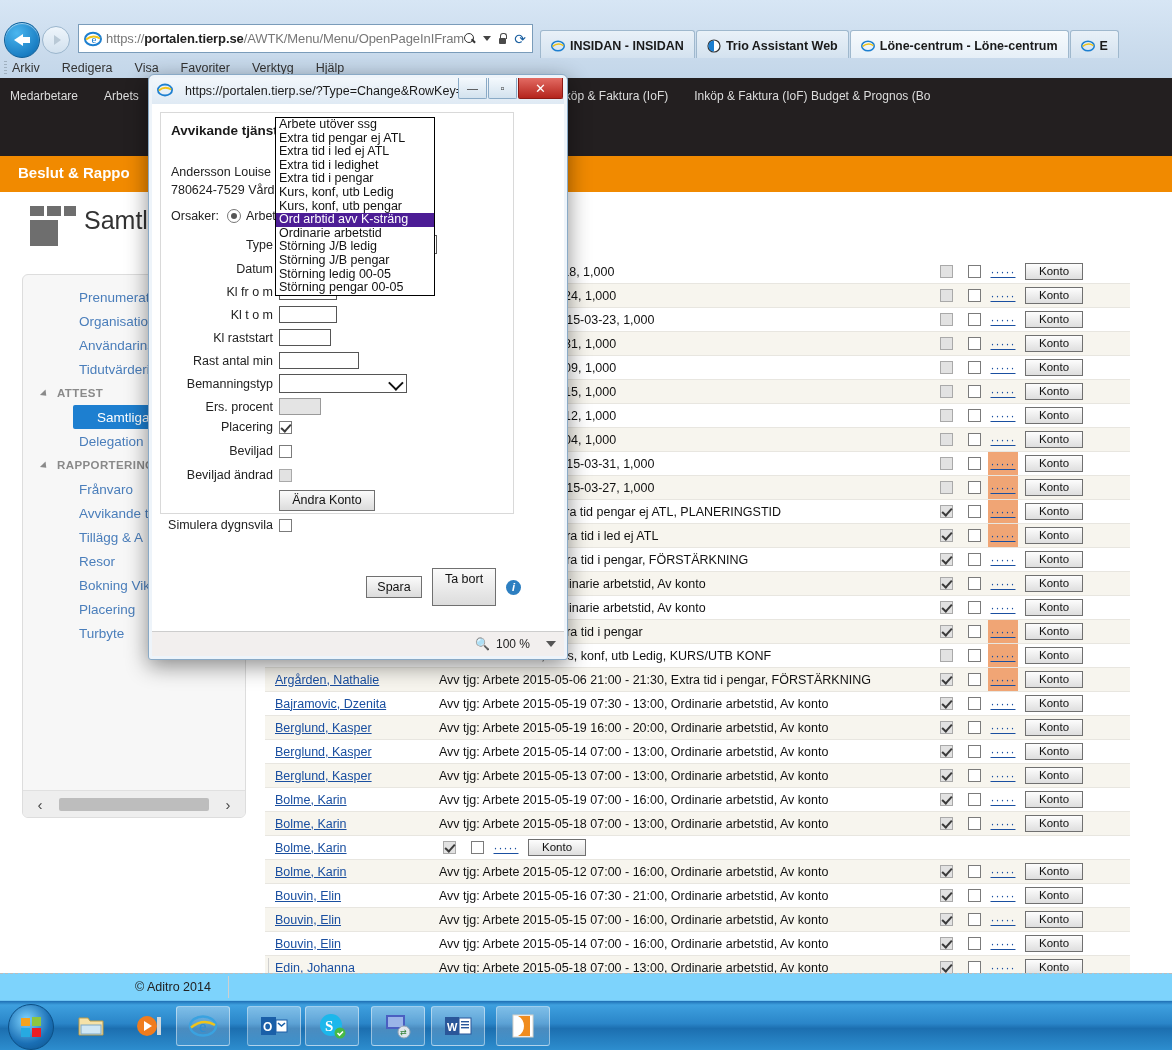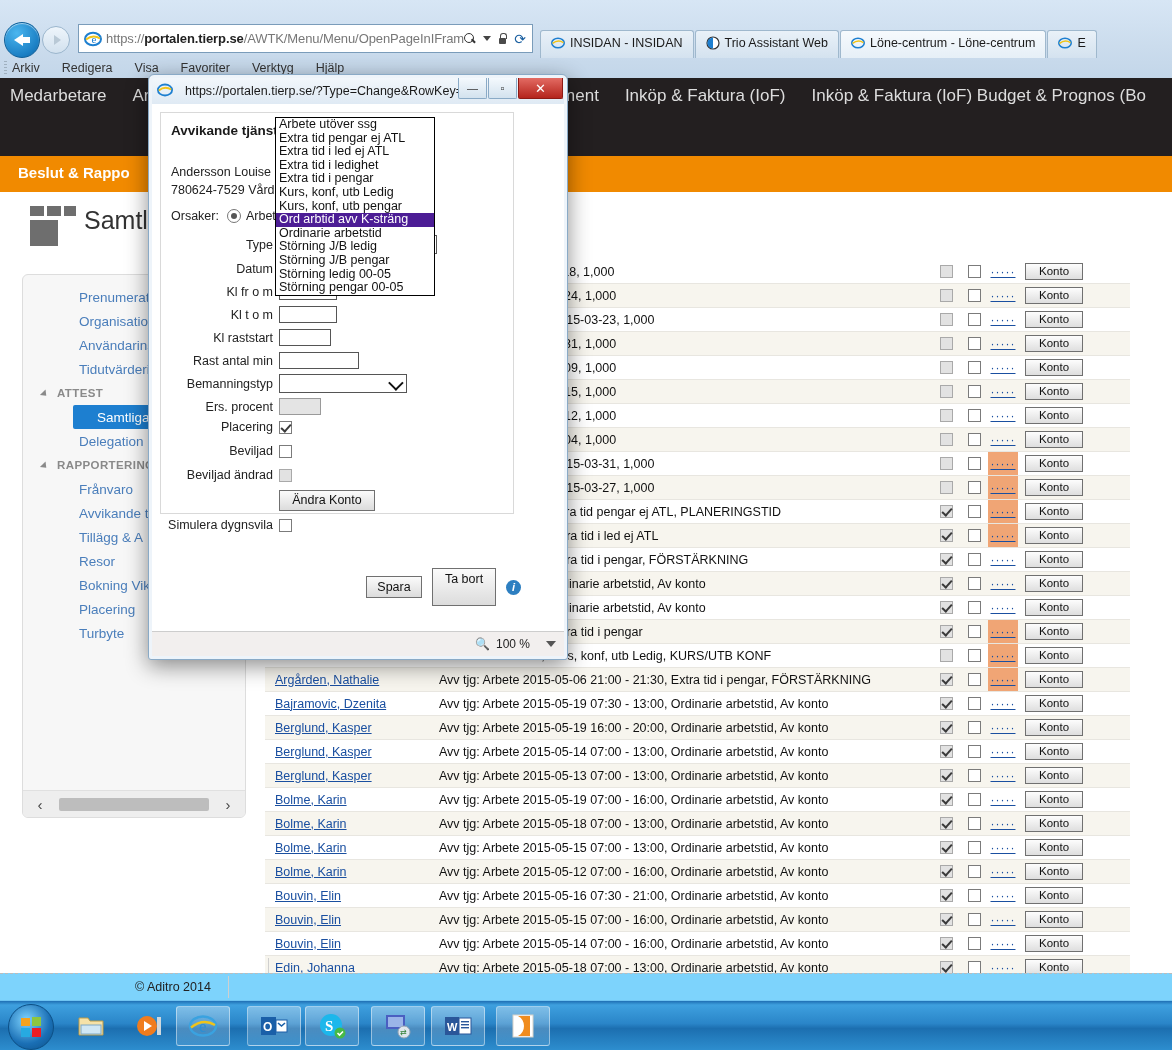--- a/index.html
+++ b/index.html
@@ -33,34 +33,34 @@
   .magnifier{position:relative;width:12px;height:12px;}
   .magnifier:before{content:"";position:absolute;left:0;top:0;width:8px;height:8px;border:1.6px solid #333;border-radius:50%;}
   .magnifier:after{content:"";position:absolute;left:7px;top:7px;width:5px;height:1.6px;background:#333;transform:rotate(45deg);}
   .caretdn{width:0;height:0;border-left:4px solid transparent;border-right:4px solid transparent;border-top:5px solid #444;}
   .lock{position:relative;width:9px;height:11px;}
   .lock:before{content:"";position:absolute;left:1px;bottom:0;width:7px;height:6px;background:#4a4a4a;border-radius:1px;}
   .lock:after{content:"";position:absolute;left:2px;top:0;width:5px;height:5px;border:1.5px solid #4a4a4a;border-bottom:none;border-radius:3px 3px 0 0;}
   .refresh{font-size:14px;color:#1a5fa0;}
   
   .tabs{position:absolute;left:540px;top:26px;height:32px;display:flex;align-items:flex-end;}
-  .tab{height:28px;display:flex;align-items:flex-end;padding:8px 10px;font-size:12.5px;color:#1a1a1a;
+  .tab{height:28px;display:flex;align-items:flex-start;padding:8px 10px;font-size:12.5px;color:#1a1a1a;
     background:linear-gradient(to bottom,#e9f1f8,#d4e2ef);border:1px solid #9fb8cd;border-bottom:none;
-    border-radius:3px 3px 0 0;margin-right:1px;white-space:nowrap;box-sizing:border-box;}
+    border-radius:3px 3px 0 0;margin-right:1px;white-space:nowrap;box-sizing:border-box;font-weight:bold;}
   .tab.active{background:linear-gradient(to bottom,#f6fafd,#e6eff7);}
   .tab .tico{margin-right:5px;display:flex;}
   .menubar{position:absolute;left:0;top:58px;height:20px;width:1172px;display:flex;align-items:center;
     font-size:12.5px;color:#333;padding-left:12px;box-sizing:border-box;}
   .menubar span{margin-right:22px;}
   .menu-dots{position:absolute;left:4px;top:61px;width:3px;height:14px;
     background:repeating-linear-gradient(to bottom,#9fb0bf 0 1px,transparent 1px 3px);}
   
   #page{position:absolute;left:0;top:78px;width:1172px;height:922px;background:#fff;overflow:hidden;}
   .topnav{position:absolute;left:0;top:0;width:1172px;height:78px;background:#231f20;}
-  .topnav .items{display:flex;align-items:center;height:36px;padding-left:10px;font-size:17px;color:#ddd;}
+  .topnav .items{display:flex;align-items:center;height:36px;padding-left:10px;font-size:12px;color:#ddd;}
   .topnav .items span{margin-right:26px;white-space:nowrap;}
   .orangebar{position:absolute;left:0;top:78px;width:1172px;height:36px;background:#f18a00;}
   .orangebar .btitle{position:absolute;left:18px;top:8px;font-size:15px;font-weight:700;color:#fff;}
   .pagehead{position:absolute;left:0;top:114px;width:1172px;height:66px;background:#fff;}
   .ph-icon{position:absolute;left:22px;top:14px;width:56px;height:40px;}
   .ph-icon i{position:absolute;background:#6e6e6e;display:block;}
   .ph-title{position:absolute;left:84px;top:14px;font-size:25px;color:#333;}
   
   .sidebar{position:absolute;left:22px;top:196px;width:222px;height:542px;
     background:#f7f7f7;border:1px solid #ddd;border-radius:6px;overflow:hidden;}
@@ -713,21 +713,20 @@
         <div class="c-dots">
           <span class="dd">·····</span>
         </div>
         <div class="c-konto">
           <span class="kbtn">Konto</span>
         </div>
         <div class="c-end"></div>
       </div>
       <div class="trow odd">
         <div class="c-name"><u>Bolme, Karin</u></div>
-        <div class="c-desc">Avv tjg: Arbete 2015-05-15 07:00 - 13:00, Ordinarie arbetstid, Av konto</div>
         <div class="c-cb">
           <span class="cb chk dis"></span>
         </div>
         <div class="c-cb">
           <span class="cb"></span>
         </div>
         <div class="c-dots">
           <span class="dd">·····</span>
         </div>
         <div class="c-konto">

